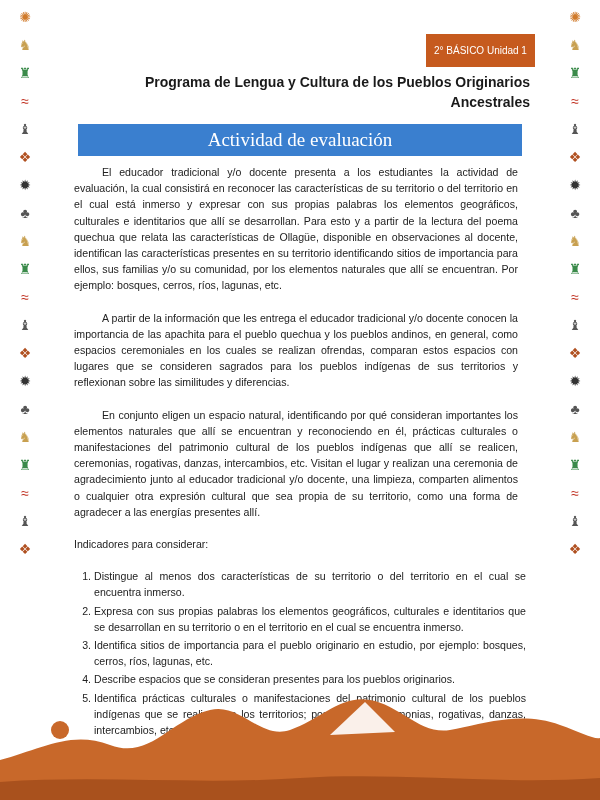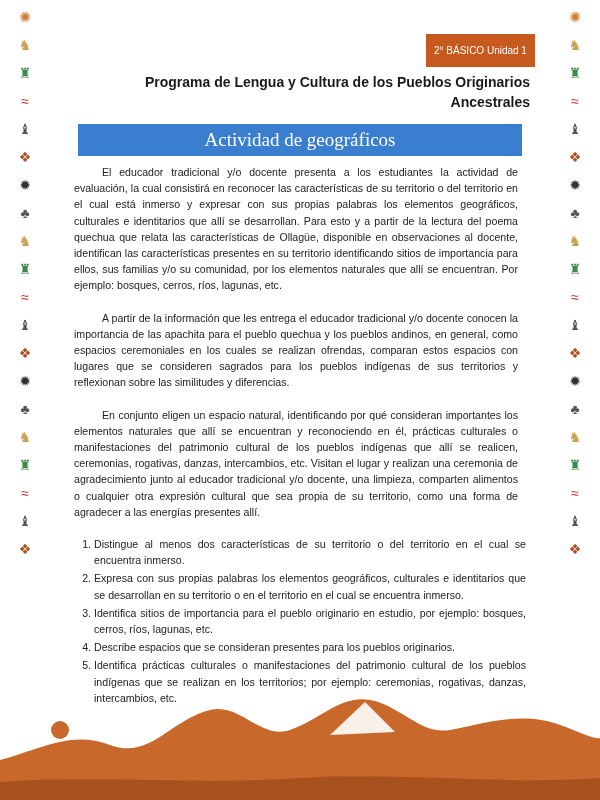--- a/index.html
+++ b/index.html
@@ -64,26 +64,27 @@
   <span class="glyph" style="color:#555">♝</span>
   <span class="glyph" style="color:#b05020">❖</span>
 </div>
 
 <div class="badge">2° BÁSICO Unidad 1</div>
 
 <div class="prog">
   <div>Programa de Lengua y Cultura de los Pueblos Originarios Ancestrales</div>
 </div>
 
-<div class="banner">Actividad de geográficos</div>
+<div class="banner">Actividad de evaluación</div>
 
 <div class="body">
   <p>El educador tradicional y/o docente presenta a los estudiantes la actividad de evaluación, la cual consistirá en reconocer las características de su territorio o del territorio en el cual está inmerso y expresar con sus propias palabras los elementos geográficos, culturales e identitarios que allí se desarrollan. Para esto y a partir de la lectura del poema quechua que relata las características de Ollagüe, disponible en observaciones al docente, identifican las características presentes en su territorio identificando sitios de importancia para ellos, sus familias y/o su comunidad, por los elementos naturales que allí se encuentran. Por ejemplo: bosques, cerros, ríos, lagunas, etc.</p>
   <p>A partir de la información que les entrega el educador tradicional y/o docente conocen la importancia de las apachita para el pueblo quechua y los pueblos andinos, en general, como espacios ceremoniales en los cuales se realizan ofrendas, comparan estos espacios con lugares que se consideren sagrados para los pueblos indígenas de sus territorios y reflexionan sobre las similitudes y diferencias.</p>
   <p>En conjunto eligen un espacio natural, identificando por qué consideran importantes los elementos naturales que allí se encuentran y reconociendo en él, prácticas culturales o manifestaciones del patrimonio cultural de los pueblos indígenas que allí se realicen, ceremonias, rogativas, danzas, intercambios, etc. Visitan el lugar y realizan una ceremonia de agradecimiento junto al educador tradicional y/o docente, una limpieza, comparten alimentos o cualquier otra expresión cultural que sea propia de su territorio, como una forma de agradecer a las energías presentes allí.</p>
+  <p class="noindent">Indicadores para considerar:</p>
   <ol>
     <li>Distingue al menos dos características de su territorio o del territorio en el cual se encuentra inmerso.</li>
     <li>Expresa con sus propias palabras los elementos geográficos, culturales e identitarios que se desarrollan en su territorio o en el territorio en el cual se encuentra inmerso.</li>
     <li>Identifica sitios de importancia para el pueblo originario en estudio, por ejemplo: bosques, cerros, ríos, lagunas, etc.</li>
     <li>Describe espacios que se consideran presentes para los pueblos originarios.</li>
     <li>Identifica prácticas culturales o manifestaciones del patrimonio cultural de los pueblos indígenas que se realizan en los territorios; por ejemplo: ceremonias, rogativas, danzas, intercambios, etc.</li>
   </ol>
 </div>
 
 <svg class="footer" viewBox="0 0 600 110" preserveAspectRatio="none">

